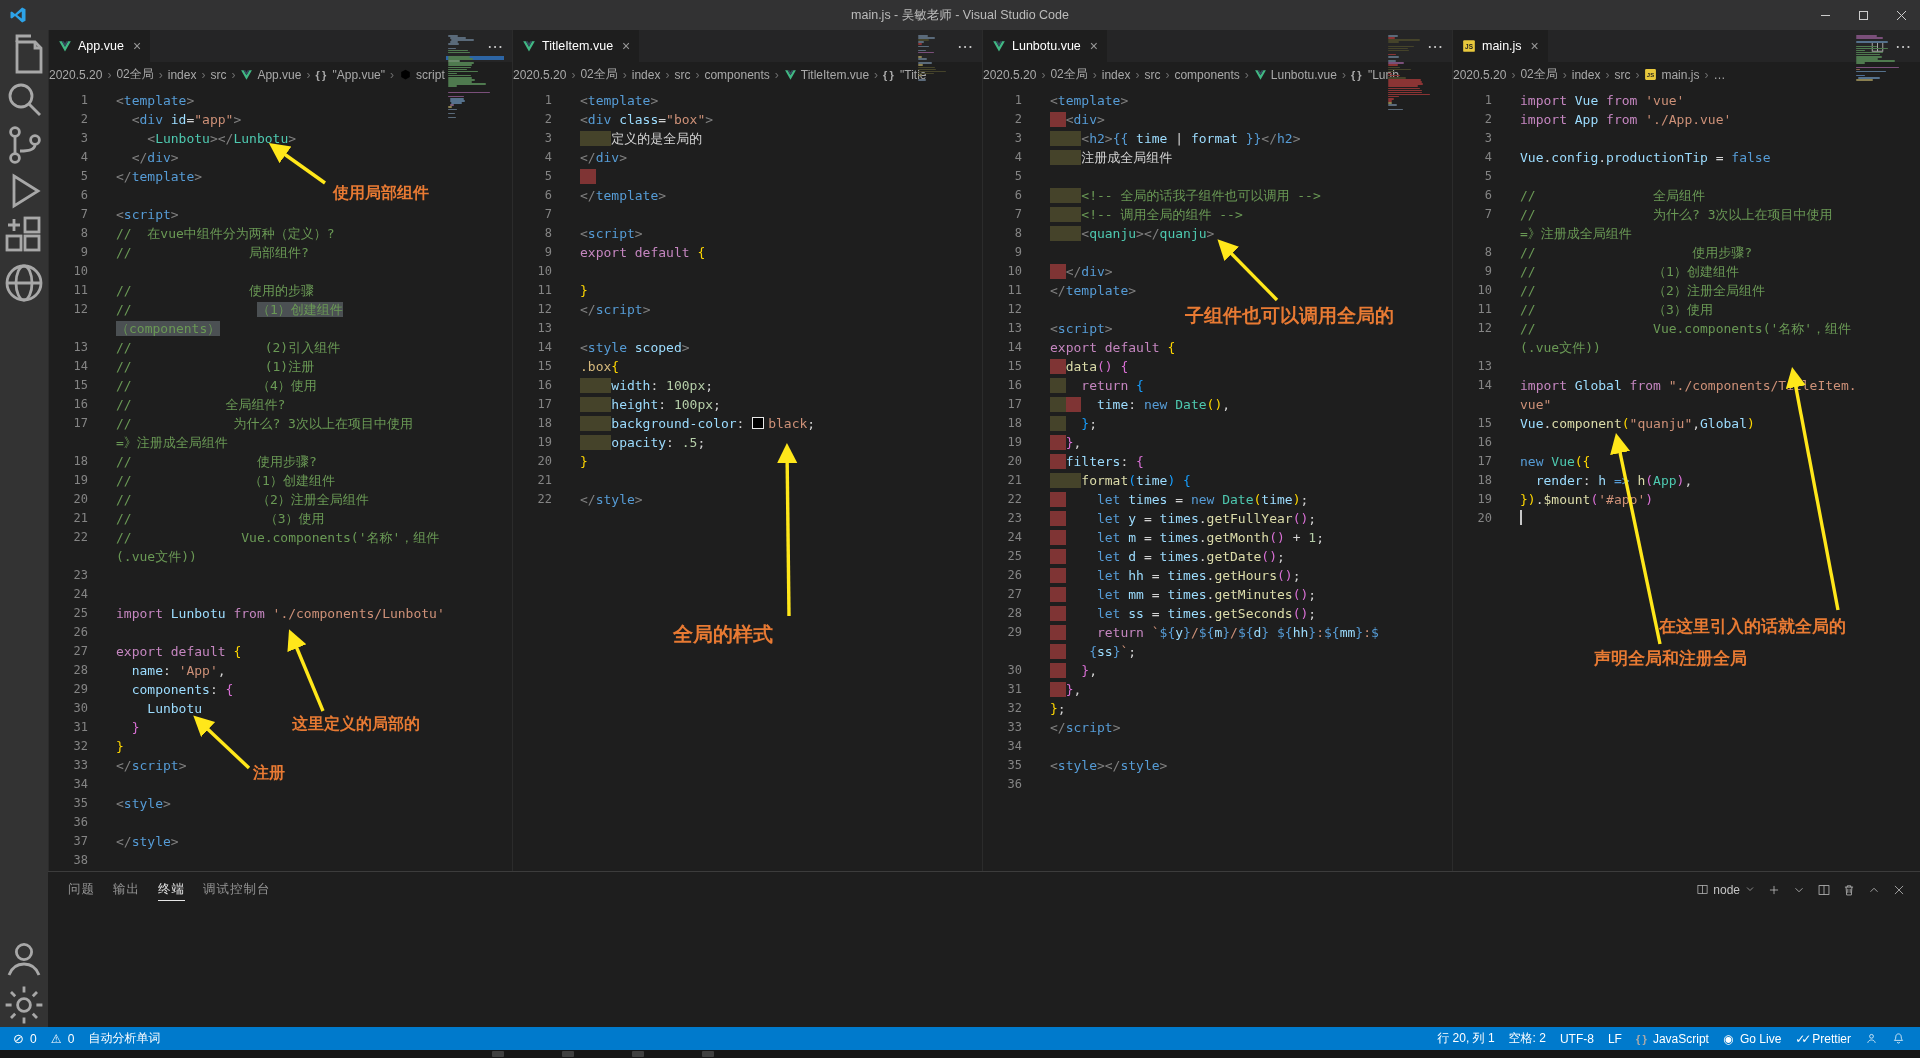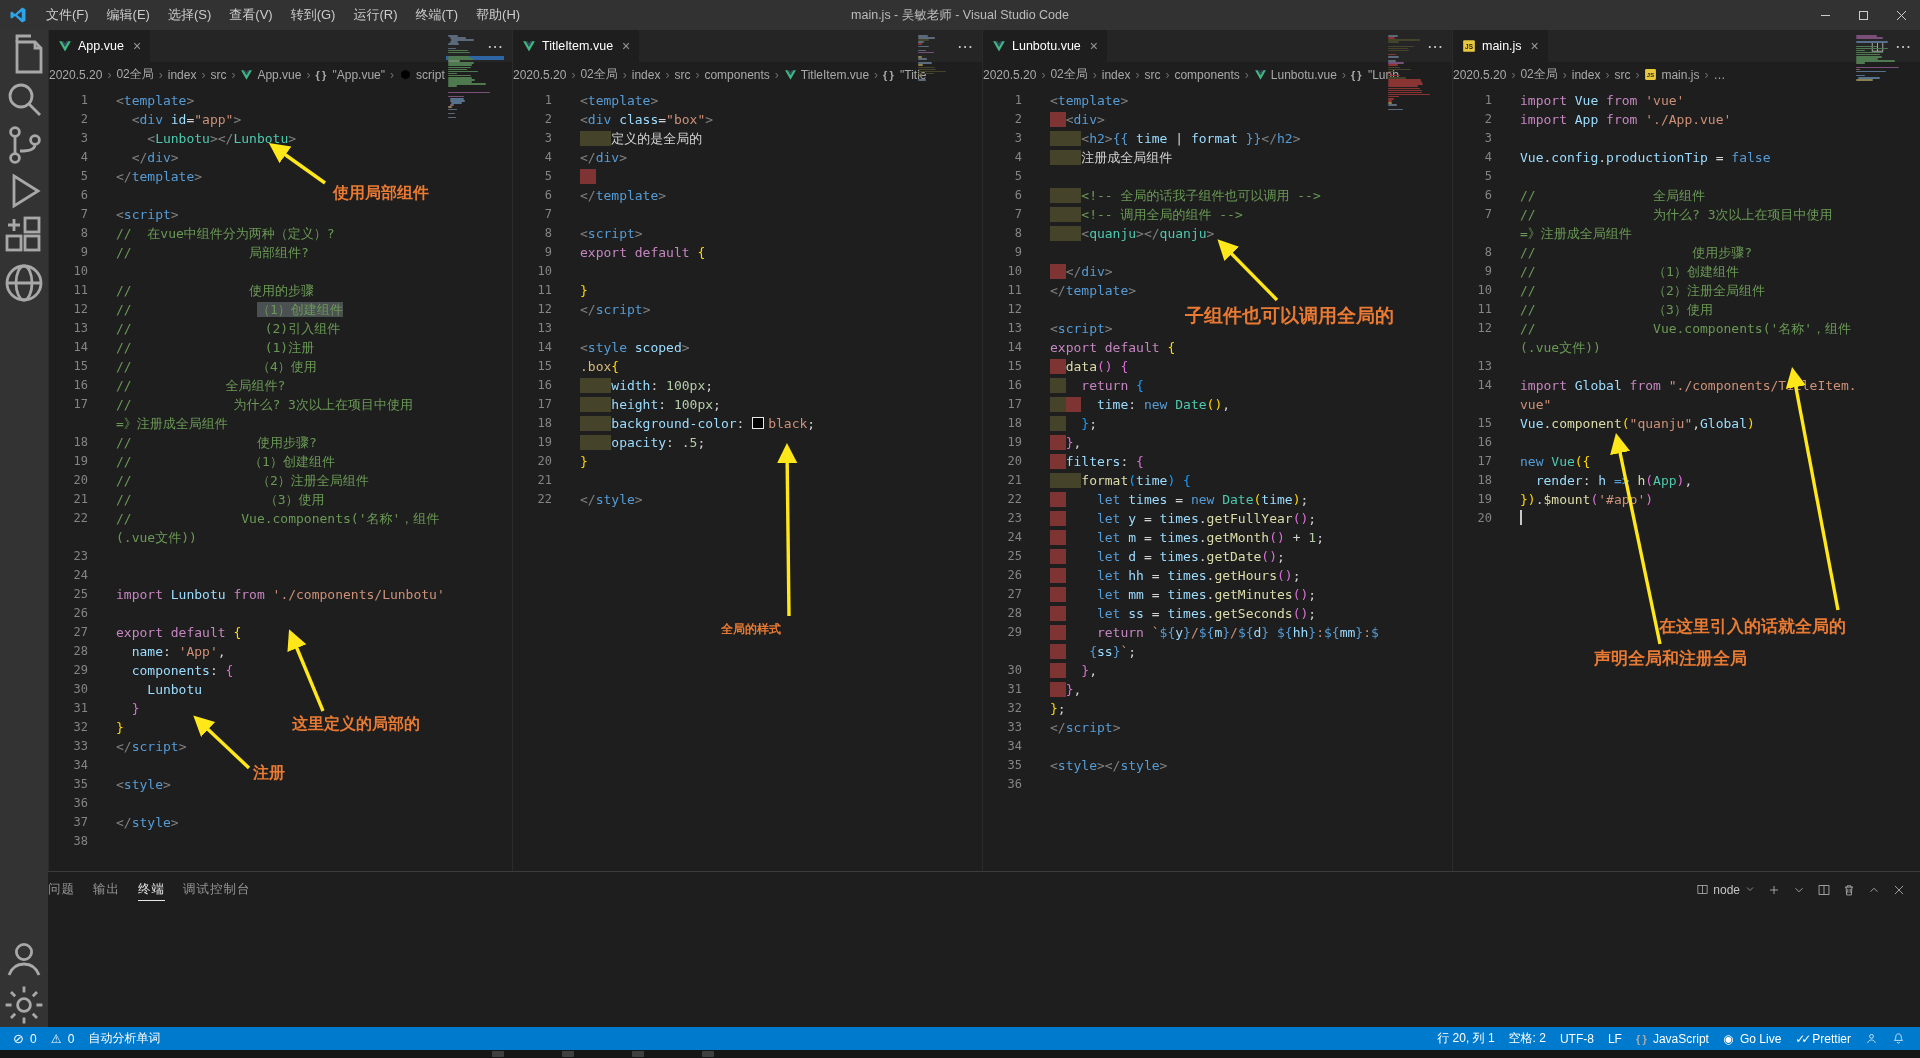--- a/index.html
+++ b/index.html
@@ -55,21 +55,21 @@
   .mm-mark{position:absolute;height:1.6px;border-radius:1px;}
   .mm-hl{position:absolute;left:0;width:58px;height:4px;background:#2f6db4;opacity:.9;}
 
   
   .annot{position:absolute;color:#e87a33;font-weight:bold;z-index:25;white-space:nowrap;
     font-family:"Liberation Sans","DejaVu Sans",sans-serif;}
   #arrows{position:absolute;left:0;top:0;width:1920px;height:1058px;z-index:24;pointer-events:none;}
 
   
   .panel{position:absolute;left:48px;right:0;top:871px;height:156px;background:#1e1e1e;border-top:1px solid #3c3c3c;z-index:20;}
-  .panel-tabs{height:35px;display:flex;align-items:flex-end;}
+  .panel-tabs{height:35px;display:flex;align-items:flex-end;padding-left:20px;}
   .ptab{margin-right:18px;font-size:12.5px;color:#969696;letter-spacing:1px;height:35px;line-height:35px;cursor:pointer;position:relative;}
   .ptab.active{color:#e7e7e7;}
   .ptab.active:after{content:"";position:absolute;left:0;right:0;bottom:6px;height:1.5px;background:#e7e7e7;}
   .panel-controls{position:absolute;right:14px;top:0;height:35px;display:flex;align-items:center;gap:11px;color:#c5c5c5;font-size:12px;}
   .panel-controls .pc{display:flex;align-items:flex-start;cursor:pointer;}
   .panel-controls svg{width:14px;height:14px;stroke:#c5c5c5;fill:none;stroke-width:1.3;}
   .term{position:absolute;left:22px;top:72px;font-family:"DejaVu Sans Mono",monospace;font-size:13px;line-height:18.5px;color:#cccccc;white-space:pre;}
   .term .link{color:#3b8eea;}
 
   
@@ -83,30 +83,20 @@
 </style>
 </head>
 <body>
 
 <div id="app">
 
   <div class="titlebar">
     <svg class="tb-logo" viewBox="0 0 24 24">
       <path fill="#2da3e8" d="M17.5 2 8 10.6 3.8 7.4 2 8.3v7.4l1.8.9L8 13.4l9.5 8.6 4.5-2.2V4.2L17.5 2zM17 16.8 10.8 12 17 7.2v9.6z"></path>
     </svg>
-    <div id="menubar" style="display: flex;">
-        <div class="tb-menu">文件(F)</div>
-        <div class="tb-menu">编辑(E)</div>
-        <div class="tb-menu">选择(S)</div>
-        <div class="tb-menu">查看(V)</div>
-        <div class="tb-menu">转到(G)</div>
-        <div class="tb-menu">运行(R)</div>
-        <div class="tb-menu">终端(T)</div>
-        <div class="tb-menu">帮助(H)</div>
-      </div>
     <div class="tb-title">main.js - 吴敏老师 - Visual Studio Code</div>
     <div class="tb-controls">
       <div class="tb-ctl">
           <svg width="11" height="11" viewBox="0 0 11 11">
             <line x1="1" y1="5.5" x2="10" y2="5.5" stroke="#ccc" stroke-width="1"></line>
           </svg>
         </div>
       <div class="tb-ctl">
           <svg width="11" height="11" viewBox="0 0 11 11">
             <rect x="1.5" y="1.5" width="8" height="8" fill="none" stroke="#ccc" stroke-width="1"></rect>
@@ -294,20 +284,24 @@
             <span class="ln">10</span>
             <span class="rowc"></span>
           </div>
           <div class="row">
             <span class="ln">11</span>
             <span class="rowc"><span class="tk-c">//               使用的步骤</span></span>
           </div>
           <div class="row">
             <span class="ln">12</span>
             <span class="rowc"><span class="tk-c">//                </span><span class="tk-sel">（1）创建组件</span></span>
+          </div>
+          <div class="row">
+            <span class="ln"></span>
+            <span class="rowc"><span class="tk-sel">（components）</span></span>
           </div>
           <div class="row">
             <span class="ln">13</span>
             <span class="rowc"><span class="tk-c">//                 (2)引入组件</span></span>
           </div>
           <div class="row">
             <span class="ln">14</span>
             <span class="rowc"><span class="tk-c">//                 (1)注册</span></span>
           </div>
           <div class="row">
@@ -1039,21 +1033,21 @@
       <line x1="249" y1="768" x2="197" y2="719" stroke="#ffe71a" stroke-width="3.4" marker-end="url(#ah)"></line>
       <line x1="789" y1="616" x2="787" y2="448" stroke="#ffe71a" stroke-width="3.4" marker-end="url(#ah)"></line>
       <line x1="1277" y1="300" x2="1221" y2="243" stroke="#ffe71a" stroke-width="3.4" marker-end="url(#ah)"></line>
       <line x1="1660" y1="644" x2="1617" y2="438" stroke="#ffe71a" stroke-width="3.4" marker-end="url(#ah)"></line>
       <line x1="1838" y1="610" x2="1793" y2="372" stroke="#ffe71a" stroke-width="3.4" marker-end="url(#ah)"></line>
     </svg>
   <div id="annots">
       <div class="annot" style="left: 333px; top: 183px; font-size: 16px; color: rgb(232, 122, 51);">使用局部组件</div>
       <div class="annot" style="left: 292px; top: 714px; font-size: 16px; color: rgb(232, 122, 51);">这里定义的局部的</div>
       <div class="annot" style="left: 253px; top: 763px; font-size: 16px; color: rgb(232, 122, 51);">注册</div>
-      <div class="annot" style="left: 721px; top: 621px; font-size: 12px; color: rgb(232, 122, 51);">全局的样式</div>
+      <div class="annot" style="left: 673px; top: 621px; font-size: 20px; color: rgb(232, 122, 51);">全局的样式</div>
       <div class="annot" style="left: 1185px; top: 303px; font-size: 19px; color: rgb(232, 122, 51);">子组件也可以调用全局的</div>
       <div class="annot" style="left: 1659px; top: 615px; font-size: 17px; color: rgb(232, 122, 51);">在这里引入的话就全局的</div>
       <div class="annot" style="left: 1594px; top: 647px; font-size: 17px; color: rgb(232, 122, 51);">声明全局和注册全局</div>
     </div>
 
   <div class="panel">
     <div class="panel-tabs" id="paneltabs">
         <div class="ptab">问题</div>
         <div class="ptab">输出</div>
         <div class="ptab active">终端</div>

